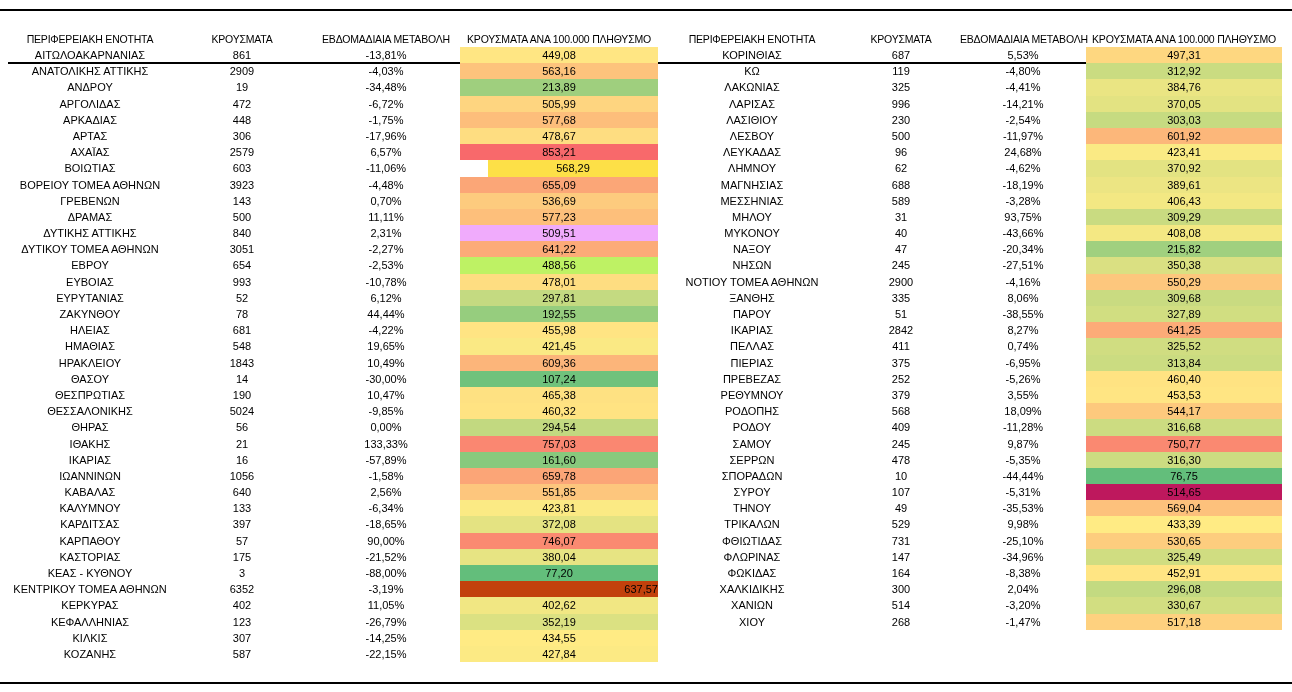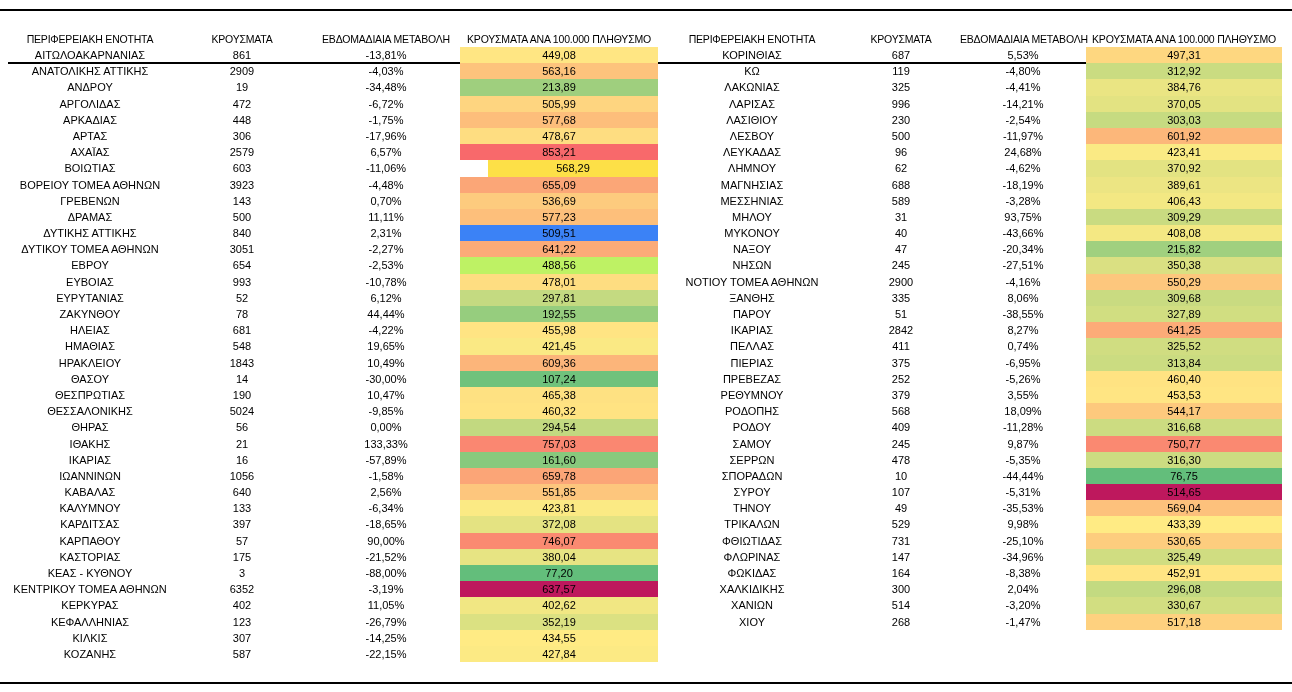--- a/index.html
+++ b/index.html
@@ -124,21 +124,21 @@
       <div class="cell">ΔΡΑΜΑΣ</div>
       <div class="cell">500</div>
       <div class="cell">11,11%</div>
       <div class="cell heat" style="background: rgb(253, 191, 123);">577,23</div>
     </div>
 
     <div class="row">
       <div class="cell">ΔΥΤΙΚΗΣ ΑΤΤΙΚΗΣ</div>
       <div class="cell">840</div>
       <div class="cell">2,31%</div>
-      <div class="cell heat" style="background: #3b82f6;">509,51</div>
+      <div class="cell heat" style="background: #f0abfc;">509,51</div>
     </div>
 
     <div class="row">
       <div class="cell">ΔΥΤΙΚΟΥ ΤΟΜΕΑ ΑΘΗΝΩΝ</div>
       <div class="cell">3051</div>
       <div class="cell">-2,27%</div>
       <div class="cell heat" style="background: rgb(252, 171, 120);">641,22</div>
     </div>
 
     <div class="row">
@@ -278,21 +278,21 @@
       <div class="cell">ΚΕΑΣ - ΚΥΘΝΟΥ</div>
       <div class="cell">3</div>
       <div class="cell">-88,00%</div>
       <div class="cell heat" style="background: rgb(99, 190, 123);">77,20</div>
     </div>
 
     <div class="row">
       <div class="cell">ΚΕΝΤΡΙΚΟΥ ΤΟΜΕΑ ΑΘΗΝΩΝ</div>
       <div class="cell">6352</div>
       <div class="cell">-3,19%</div>
-      <div class="cell heat" style="background: #be185d;">637,57</div>
+      <div class="cell heat" style="background: #c2410c; text-align: right;">637,57</div>
     </div>
 
     <div class="row">
       <div class="cell">ΚΕΡΚΥΡΑΣ</div>
       <div class="cell">402</div>
       <div class="cell">11,05%</div>
       <div class="cell heat" style="background: rgb(241, 231, 131);">402,62</div>
     </div>
 
     <div class="row">

